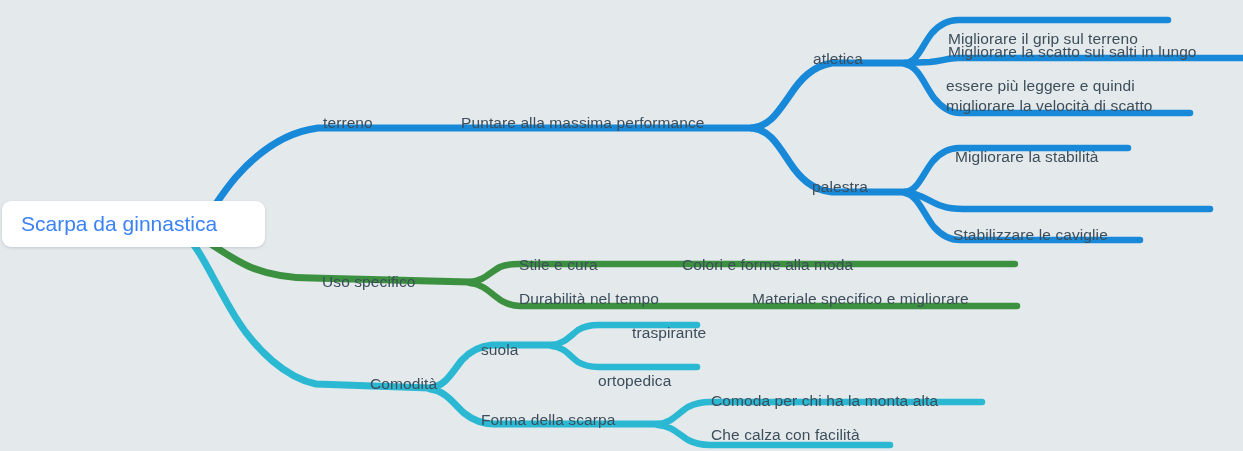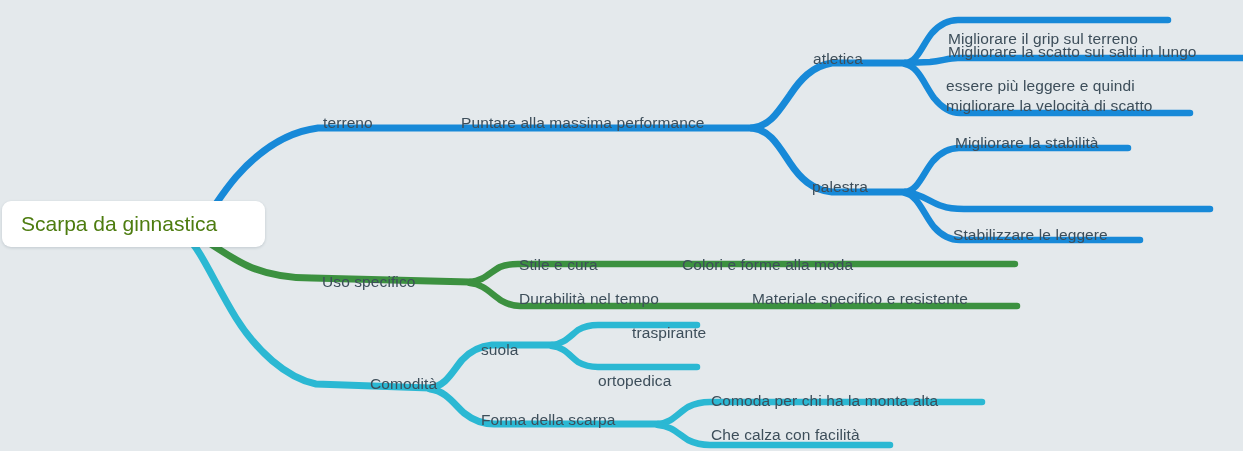--- a/index.html
+++ b/index.html
@@ -45,21 +45,21 @@
     width: 263px;
     height: 46px;
     background: #ffffff;
     border-radius: 9px;
     box-shadow: 0 1px 3px rgba(40,60,75,0.18);
     display: flex;
     align-items: center;
     z-index: 5;
   }
   .root-node .root-text {
-    color: #4d7c0f;
+    color: #3b82f6;
     font-size: 21px;
     padding-left: 19px;
     white-space: nowrap;
   }
 </style>
 </head>
 <body>
 
 <div id="canvas">
 
@@ -105,34 +105,34 @@
   <div class="lbl" style="left:813px; top:49px;">atletica</div>
 
   <div class="lbl" style="left:812px; top:177px;">palestra</div>
 
   <div class="lbl" style="left:948px; top:5px;margin-top:24px;">Migliorare il grip sul terreno</div>
 
   <div class="lbl" style="left:948px; top:42px;">Migliorare la scatto sui salti in lungo</div>
 
   <div class="lbl two-line" style="left:946px; top:76px; width:262px;"><span>essere più leggere e quindi</span><br><span>migliorare la velocità di scatto</span></div>
 
-  <div class="lbl" style="left:955px; top:133px;">Migliorare la stabilità</div>
+  <div class="lbl" style="left:955px; top:147px;">Migliorare la stabilità</div>
 
 
-  <div class="lbl" style="left:953px; top:225px;">Stabilizzare le leggere</div>
+  <div class="lbl" style="left:953px; top:225px;">Stabilizzare le caviglie</div>
 
   <div class="lbl" style="left:322px; top:272px;">Uso specifico</div>
 
   <div class="lbl" style="left:519px; top:255px;">Stile e cura</div>
 
   <div class="lbl" style="left:682px; top:255px;">Colori e forme alla moda</div>
 
   <div class="lbl" style="left:519px; top:289px;">Durabilità nel tempo</div>
 
-  <div class="lbl" style="left:752px; top:289px;">Materiale specifico e resistente</div>
+  <div class="lbl" style="left:752px; top:289px;">Materiale specifico e migliorare</div>
 
   <div class="lbl" style="left:323px; top:374px;margin-left:47px;">Comodità</div>
 
   <div class="lbl" style="left:469px; top:340px;margin-left:12px;">suola</div>
 
   <div class="lbl" style="left:598px; top:323px;margin-left:34px;">traspirante</div>
 
   <div class="lbl" style="left:598px; top:371px;">ortopedica</div>
 
   <div class="lbl" style="left:481px; top:410px;">Forma della scarpa</div>

